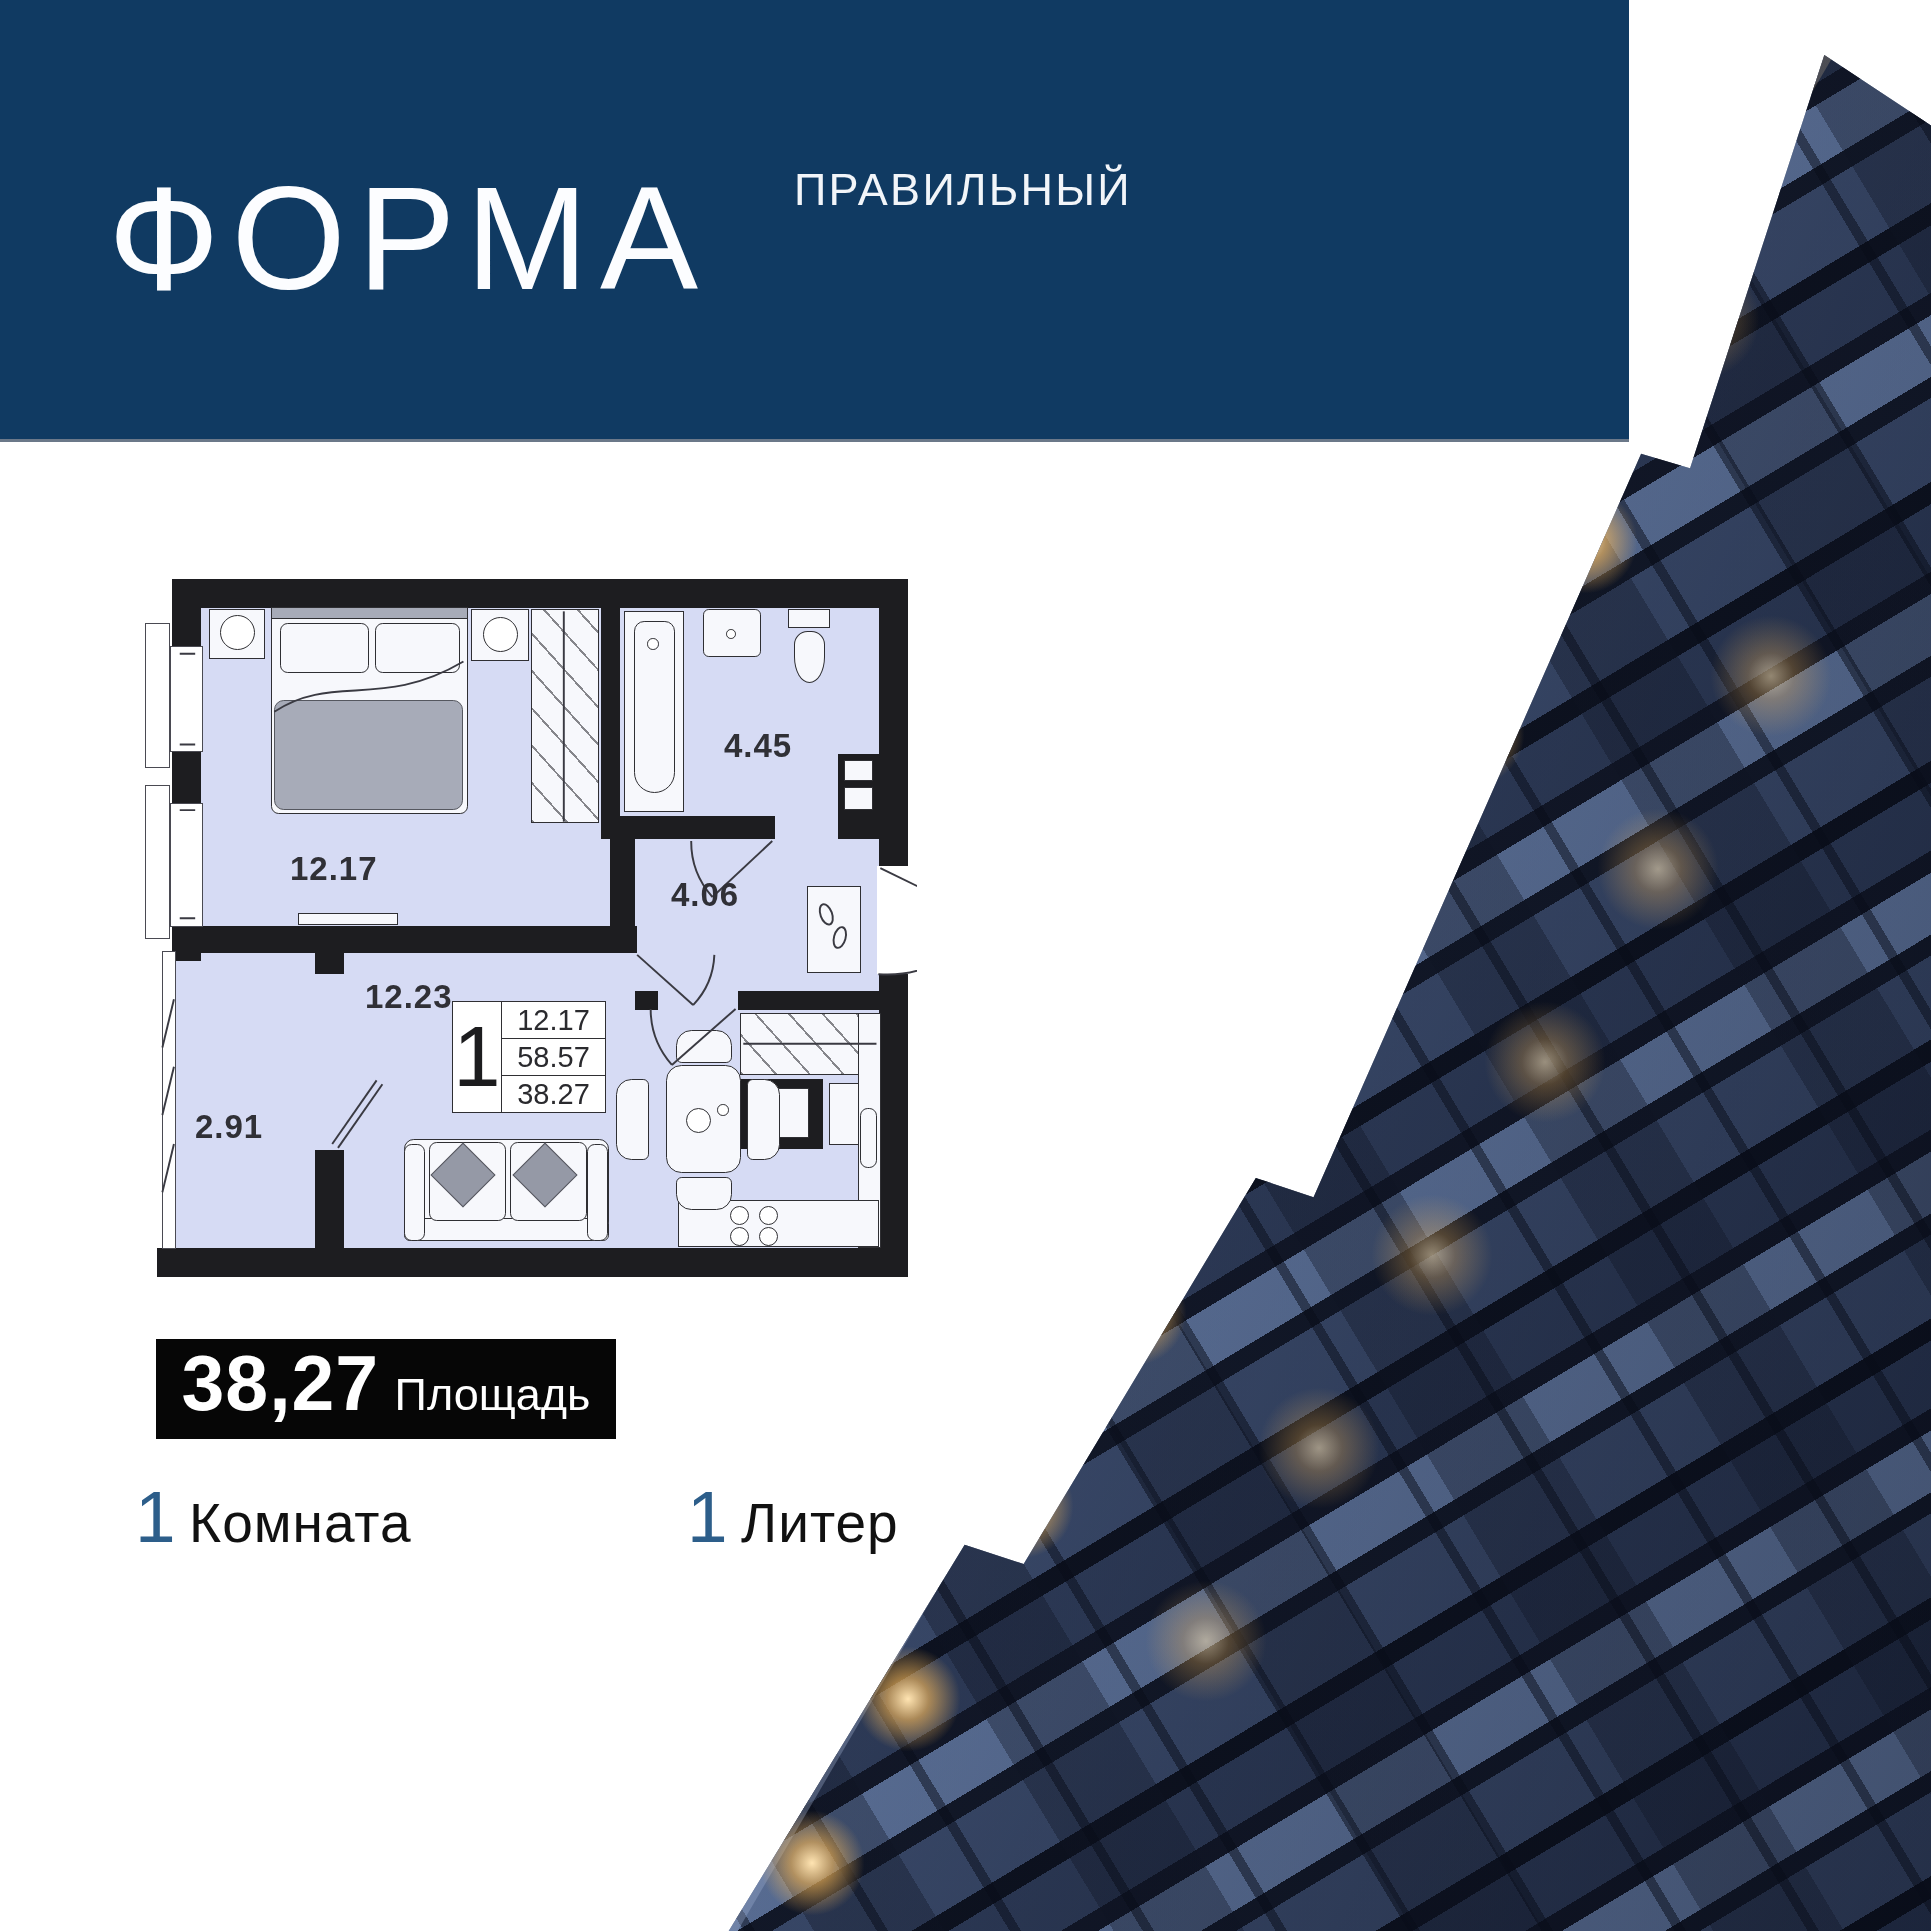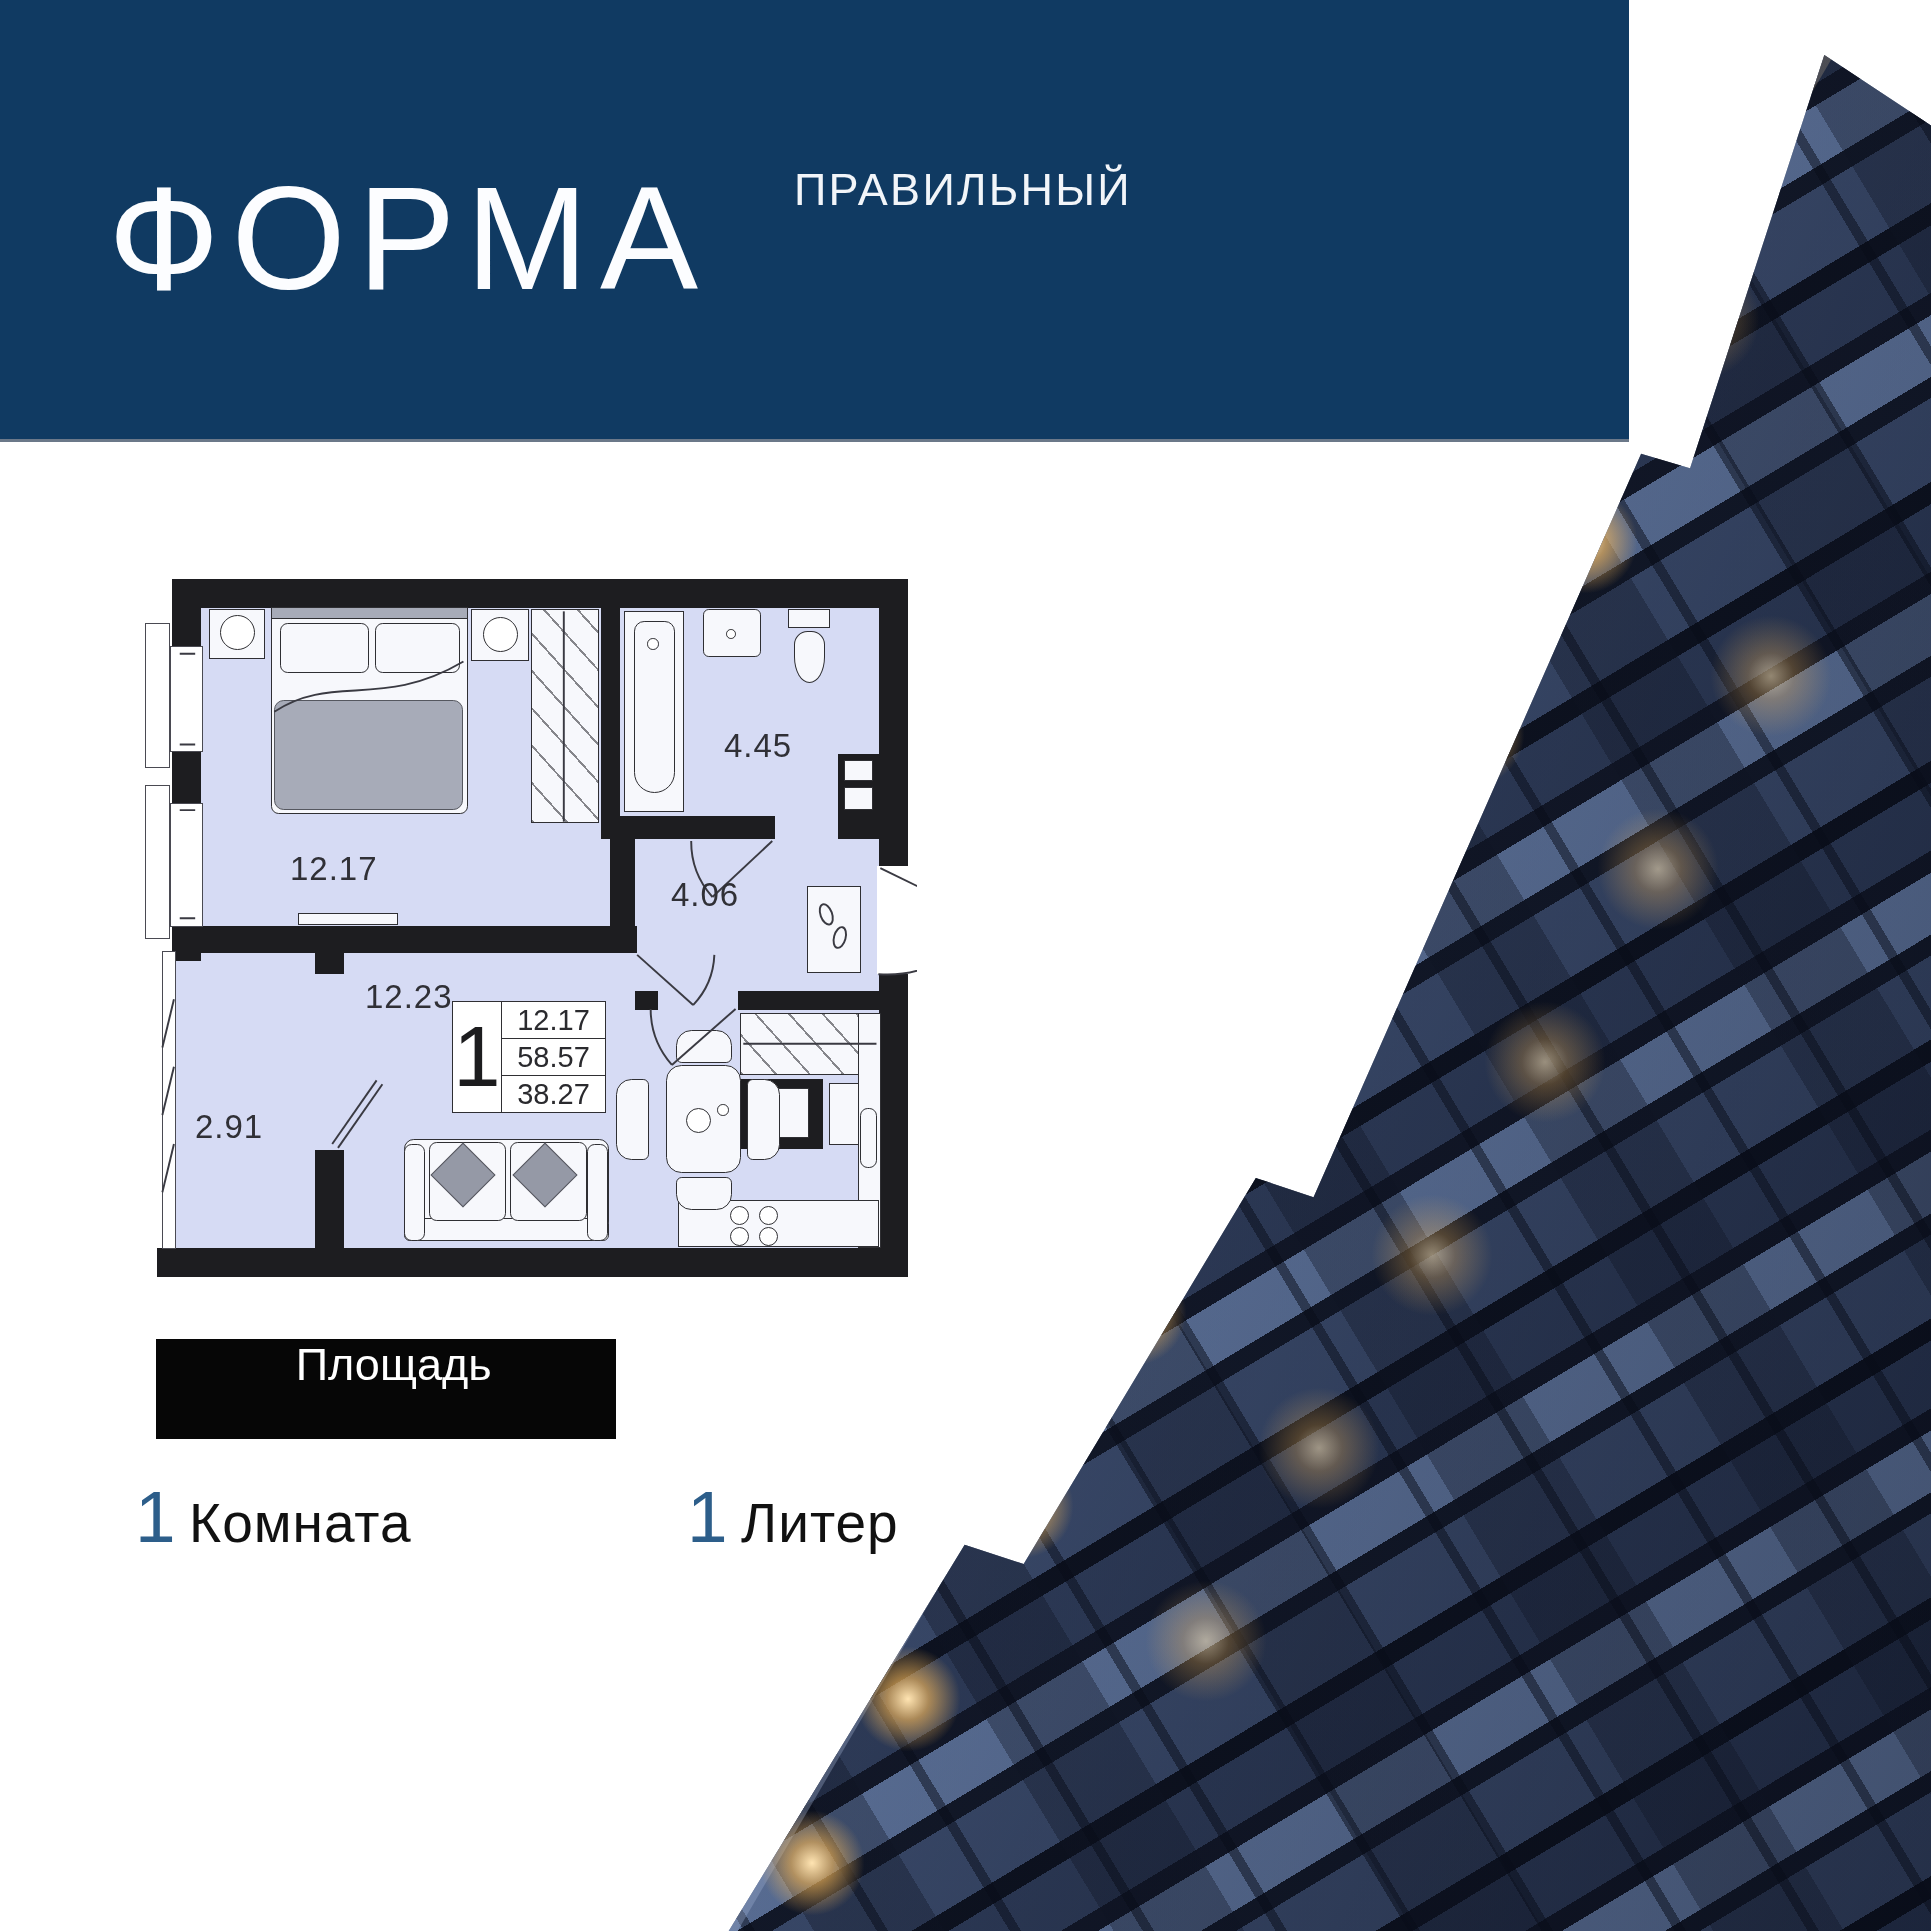--- a/index.html
+++ b/index.html
@@ -38,21 +38,21 @@
     background:radial-gradient(circle,#ffe4b2 0%,rgba(255,190,90,.5) 26%,rgba(255,160,60,0) 68%);}
 
   
   .plan{position:absolute;left:145px;top:565px;width:772px;height:719px;}
   .floor{position:absolute;background:#d6dbf4;}
   .wall{position:absolute;background:#1d1d20;}
   .fur{position:absolute;background:#f7f8fc;border:1.9px solid #2f2f33;box-sizing:border-box;}
   .hatch{position:absolute;background-color:#f7f8fc;border:1.9px solid #2f2f33;box-sizing:border-box;
     background-image:repeating-linear-gradient(48deg,rgba(40,40,46,.55) 0 1.9px,rgba(0,0,0,0) 1.9px 25px);}
   .winline{position:absolute;background:#ffffff;border:1.9px solid #4a4a52;box-sizing:border-box;}
-  .rm{position:absolute;font-size:33px;color:#303036;font-weight:400;letter-spacing:1px;}
+  .rm{position:absolute;font-size:33px;color:#303036;font-weight:700;letter-spacing:1px;}
   .circ{position:absolute;border:1.9px solid #2f2f33;border-radius:50%;background:#fff;box-sizing:border-box;}
   .gray{background:#a7abb8;}
   .pillow{position:absolute;width:46px;height:46px;background:#9599a6;border:1.9px solid #55575f;
           transform:rotate(45deg);box-sizing:border-box;}
   .stamp{position:absolute;left:307px;top:436px;width:154px;height:112px;background:#fff;
          border:1.9px solid #2f2f33;box-sizing:border-box;display:flex;}
   .stamp-n{width:48px;border-right:1.9px solid #2f2f33;display:flex;align-items:center;
          justify-content:center;font-size:85px;font-weight:500;color:#1c1c1e;}
   .stamp-rows{flex:1;display:flex;flex-direction:column;}
   .stamp-rows div{flex:1;display:flex;align-items:center;justify-content:center;
@@ -215,20 +215,21 @@
       <div class="stamp-n">1</div>
       <div class="stamp-rows">
         <div>12.17</div>
         <div>58.57</div>
         <div>38.27</div>
       </div>
     </div>
   </div>
 
   <div class="badge">
+    <span class="badge-num">38,27</span>
     <span class="badge-label">Площадь</span>
   </div>
 
   <div class="stat" style="left:135px;top:1475px;">
     <span class="stat-num">1</span>
     <span class="stat-label">Комната</span>
   </div>
   <div class="stat" style="left:687px;top:1475px;">
     <span class="stat-num">1</span>
     <span class="stat-label">Литер</span>

